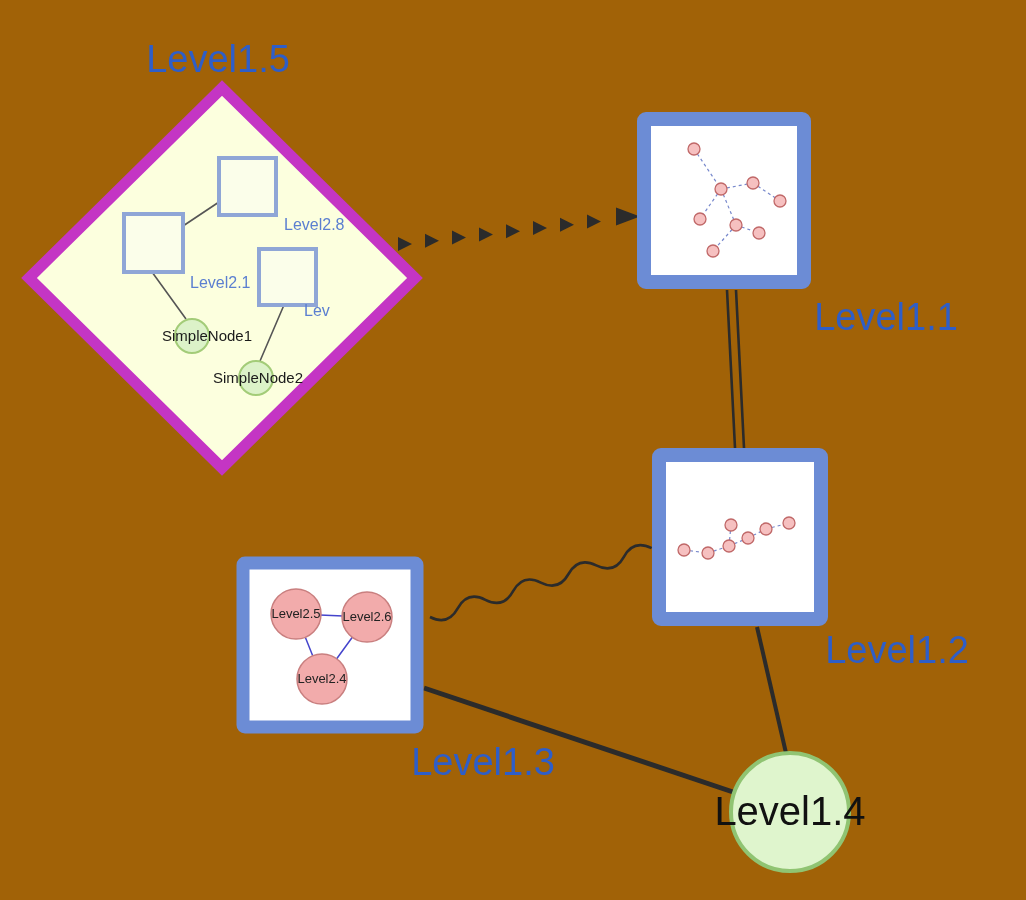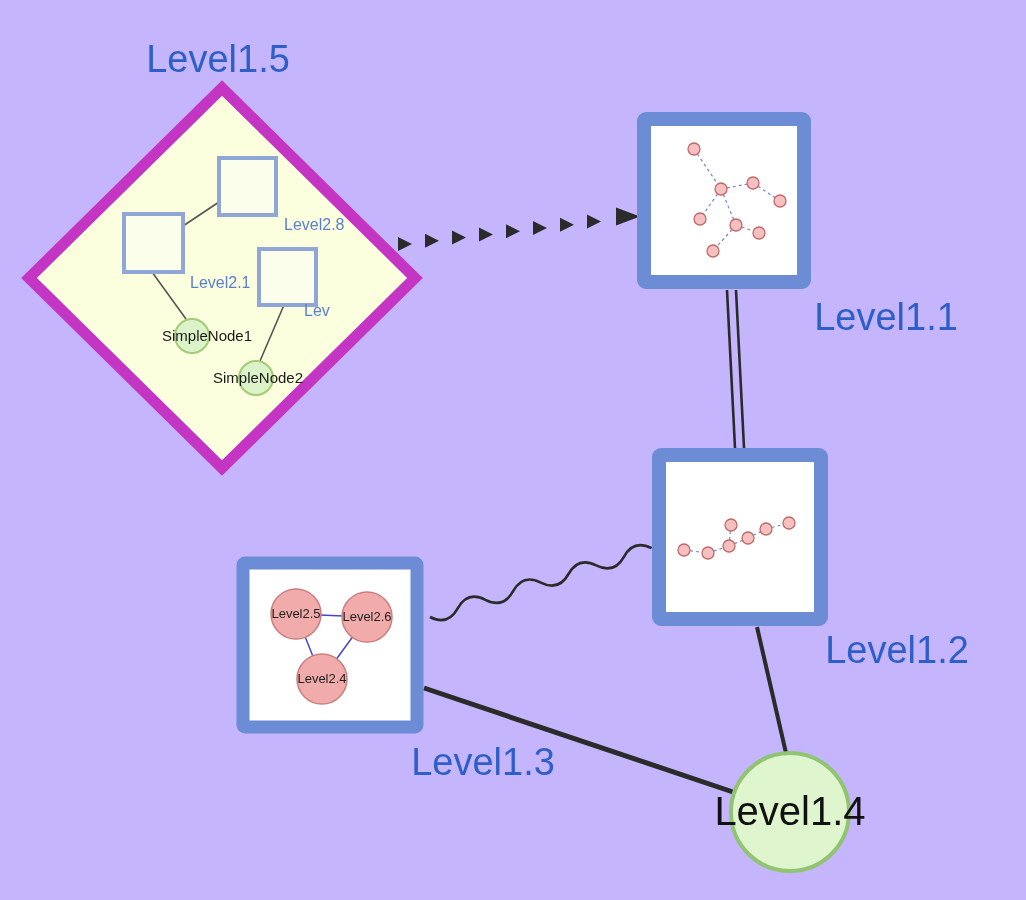--- a/index.html
+++ b/index.html
@@ -1,20 +1,20 @@
 <!DOCTYPE html>
 <html><head>
 <meta charset="utf-8">
 <style>
   html, body { margin: 0; padding: 0; background: #ffffff; }
   .canvas {
     position: relative;
     width: 1026px;
     height: 900px;
-    background: #c4b5fd;
+    background: #a16207;
     font-family: "Liberation Sans", sans-serif;
   }
   svg { display: block; }
   svg text { font-family: "Liberation Sans", sans-serif; }
   .big-label   { font-size: 38px; fill: #2e5ec8; }
   .black-label { font-size: 40px; fill: #111111; font-weight: 500; }
   .child-label { font-size: 16px; fill: #5b7fd0; }
   .small-black { font-size: 15px; fill: #1a1a1a; }
   .tiny-black  { font-size: 13px; fill: #222222; }
 </style>

